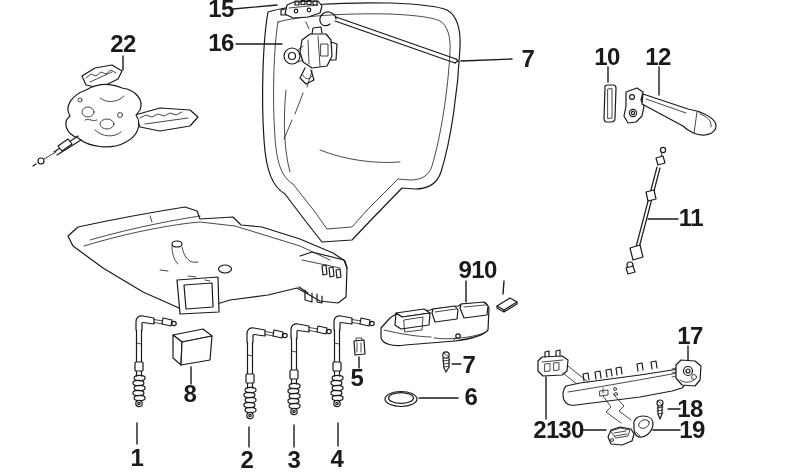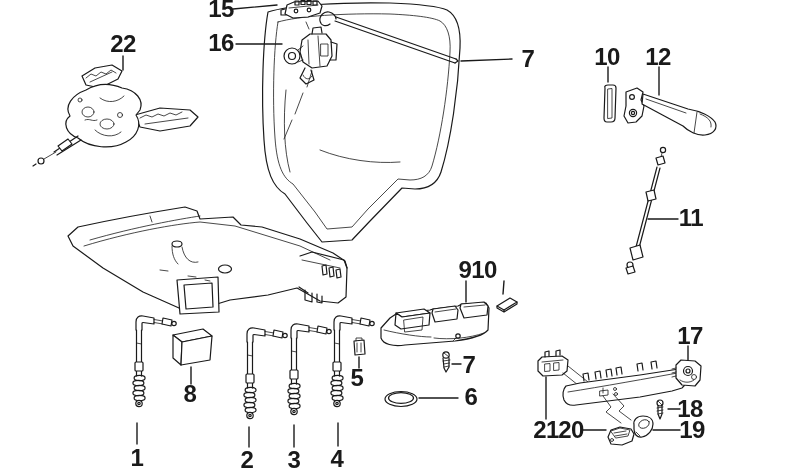--- a/index.html
+++ b/index.html
@@ -289,16 +289,16 @@
   <div class="callout" style="left:484px;top:270px">10</div>
   <div class="callout" style="left:607px;top:57px">10</div>
   <div class="callout" style="left:658px;top:57px">12</div>
   <div class="callout" style="left:691px;top:218px">11</div>
   <div class="callout" style="left:528px;top:59px">7</div>
   <div class="callout" style="left:221px;top:9px">15</div>
   <div class="callout" style="left:221px;top:43px">16</div>
   <div class="callout" style="left:690px;top:336px">17</div>
   <div class="callout" style="left:690px;top:409px">18</div>
   <div class="callout" style="left:692px;top:430px">19</div>
-  <div class="callout" style="left:571px;top:430px">20</div>
+  <div class="callout" style="left:571px;top:430px">30</div>
   <div class="callout" style="left:546px;top:430px">21</div>
   <div class="callout" style="left:123px;top:44px">22</div>
 </div>
 
 </body></html>

